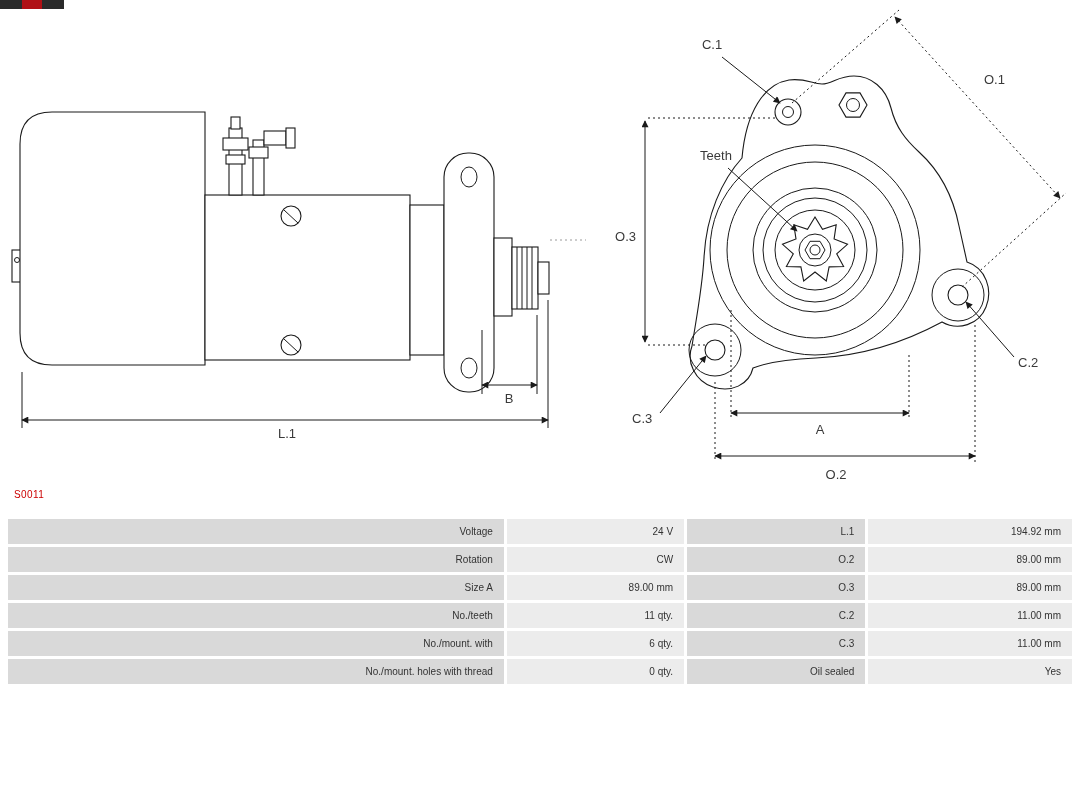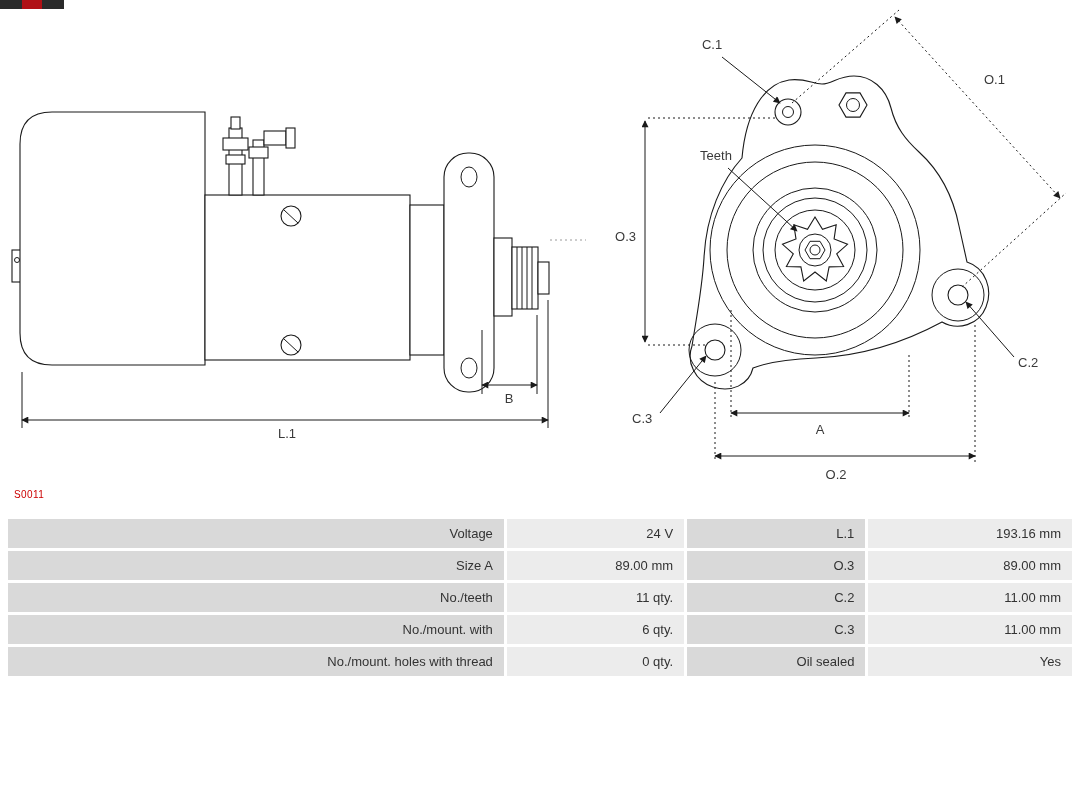--- a/index.html
+++ b/index.html
@@ -15,21 +15,21 @@
   .logo-b{width:20px;background:#b01116;}
   .logo-c{width:22px;background:#2b2b2b;}
   .drawings{position:absolute;left:0;top:0;width:1080px;height:492px;}
   .part-number{
     position:absolute;left:14px;top:489px;color:#cc0000;
     font-size:10px;letter-spacing:.4px;
   }
   .spec-wrap{position:absolute;left:5px;right:5px;top:516px;}
   table{width:100%;border-collapse:separate;border-spacing:3px;}
   td{
-    font-size:13px;color:#333;text-align:right;padding:7px 11px;
+    font-size:10px;color:#333;text-align:right;padding:7px 11px;
     white-space:nowrap;overflow:hidden;
   }
   td.lbl{background:#d9d9d9;}
   td.val{background:#ececec;}
   svg text.dim{font-family:"Liberation Sans",sans-serif;font-size:13px;fill:#3a3a3a;stroke:none;}
   svg .ln{stroke:#1a1a1a;stroke-width:1;fill:none;}
   svg .dot{stroke-dasharray:2,3;}
   svg .shape{stroke:#1a1a1a;stroke-width:1.1;fill:#ffffff;}
   svg .thin{stroke:#1a1a1a;stroke-width:1;fill:none;}
 </style>
@@ -188,21 +188,27 @@
       <col style="width:47%">
         <col style="width:16.8%">
         <col style="width:16.9%">
         <col style="width:19.3%">
     </colgroup>
     <tbody>
         <tr>
     <td class="lbl c1">Voltage</td>
     <td class="val c2">24 V</td>
     <td class="lbl c3">L.1</td>
-    <td class="val c4">193.16 mm</td>
+    <td class="val c4">194.92 mm</td>
+  </tr>
+        <tr>
+    <td class="lbl c1">Rotation</td>
+    <td class="val c2">CW</td>
+    <td class="lbl c3">O.2</td>
+    <td class="val c4">89.00 mm</td>
   </tr>
         <tr>
     <td class="lbl c1">Size A</td>
     <td class="val c2">89.00 mm</td>
     <td class="lbl c3">O.3</td>
     <td class="val c4">89.00 mm</td>
   </tr>
         <tr>
     <td class="lbl c1">No./teeth</td>
     <td class="val c2">11 qty.</td>

